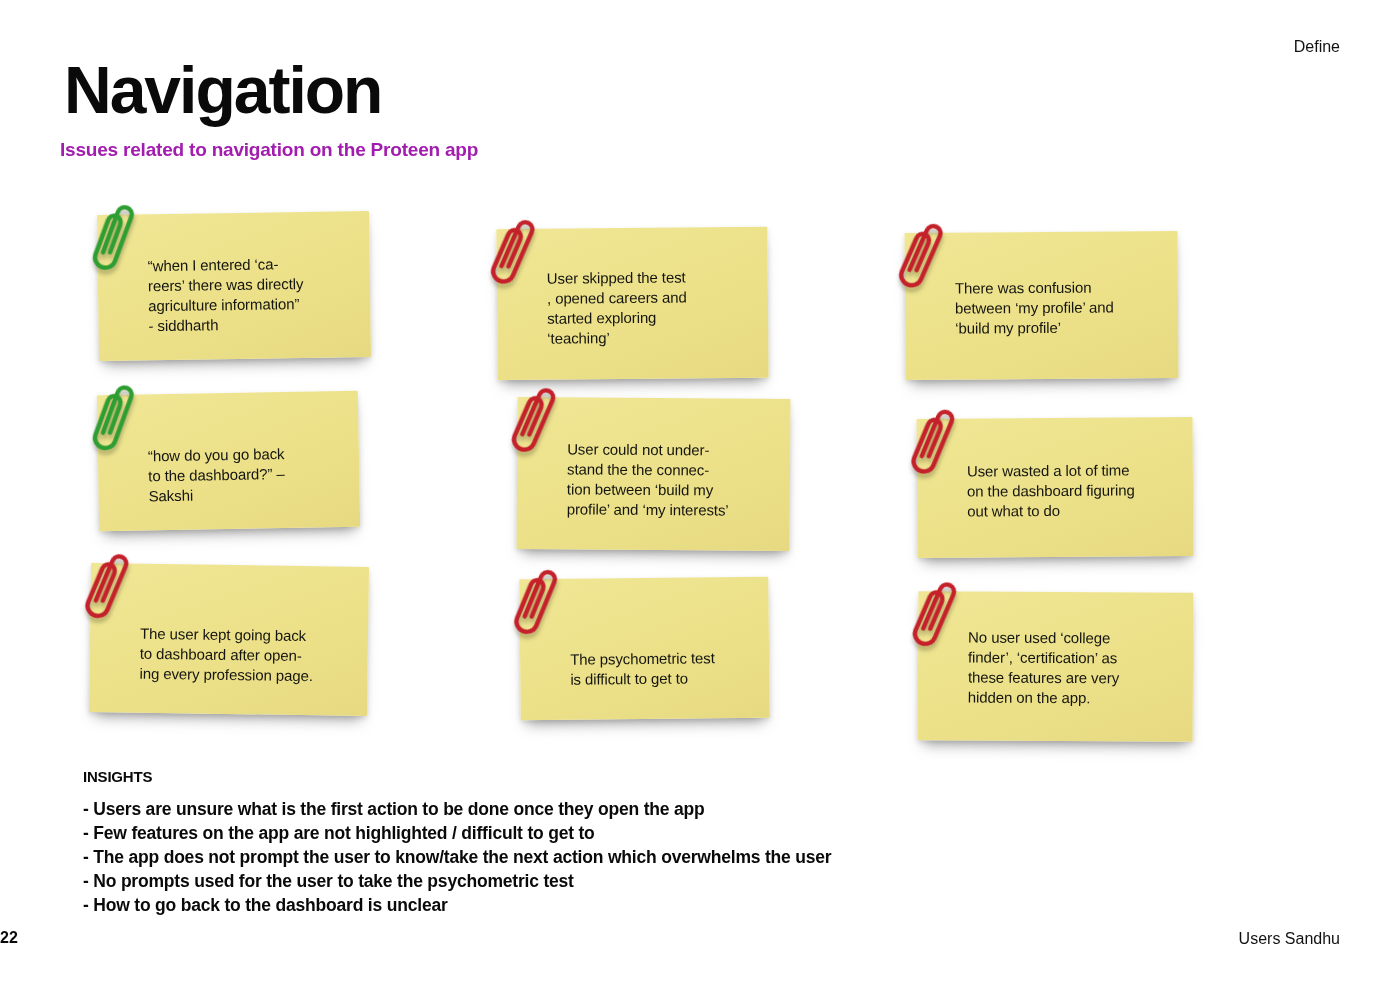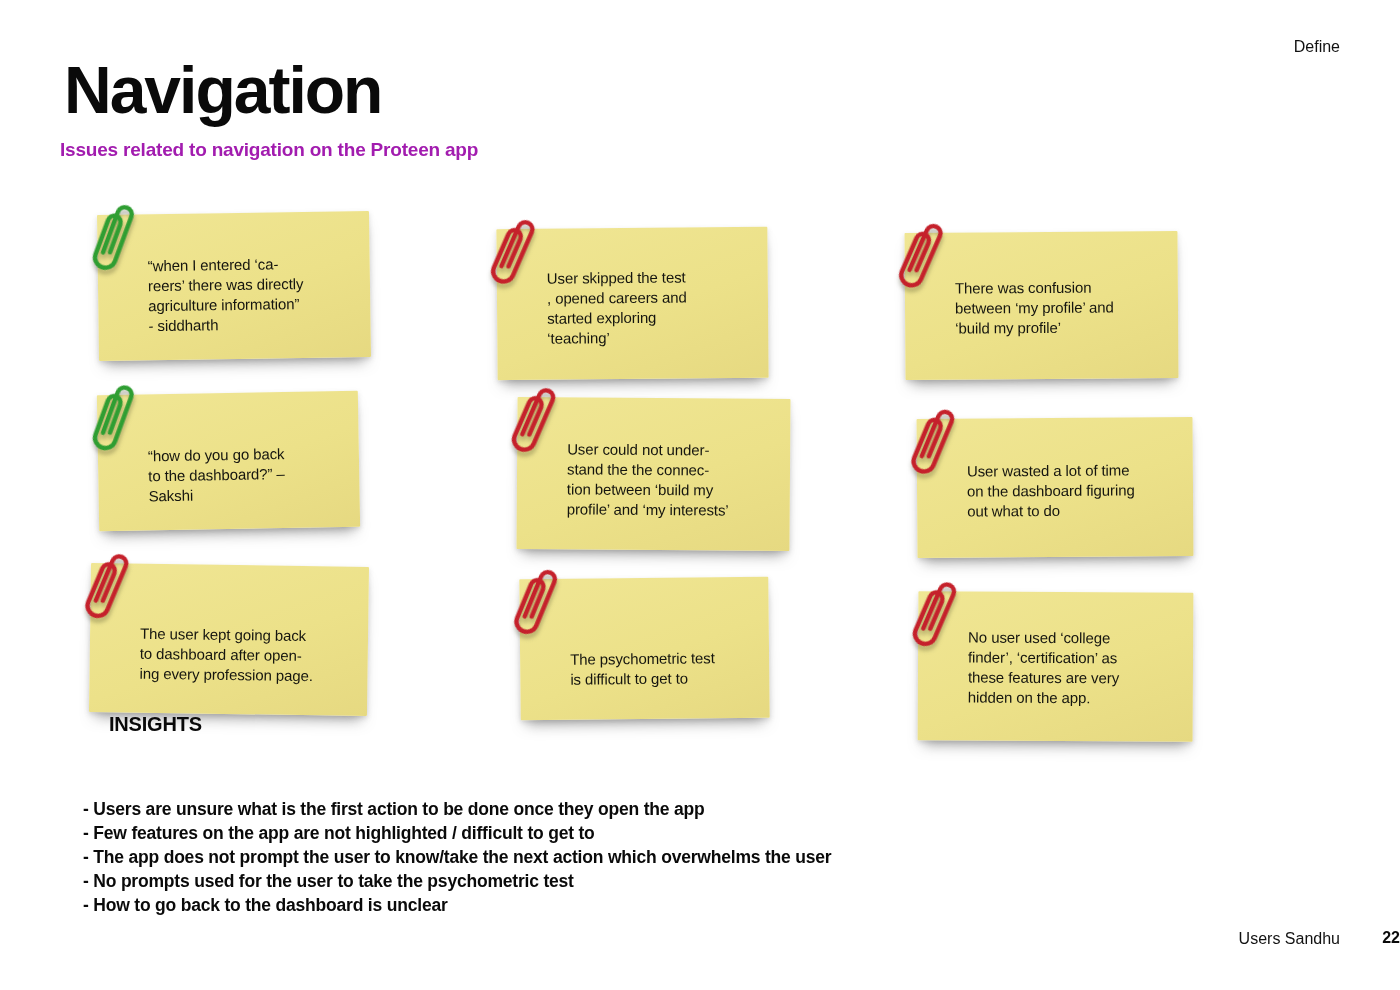--- a/index.html
+++ b/index.html
@@ -101,46 +101,45 @@
   .n8 { left: 520px; top: 578px; width: 249px; height: 141px; transform: rotate(-0.6deg); }
   .n8 .note-text { top: 71px; }
   .n8 .paperclip { transform: rotate(23deg); }
   .n9 { left: 918px; top: 592px; width: 275px; height: 149px; transform: rotate(0.3deg); }
   .n9 .note-text { top: 36px; }
   .n9 .paperclip { transform: rotate(23deg); }
 
   .insights-title {
     position: absolute;
     left: 83px;
-    top: 713px;
-    font-size: 20px;
+    top: 768px;
+    font-size: 15px;
     font-weight: 700;
     letter-spacing: -0.2px;
     color: #0a0a0a;
-    margin-left: 26px;
   }
   .insights-list {
     position: absolute;
     left: 83px;
     top: 797px;
     width: 1100px;
   }
   .insight-line {
     font-size: 17.5px;
     font-weight: 700;
     letter-spacing: -0.2px;
     line-height: 24px;
     color: #0a0a0a;
   }
   .page-number {
     position: absolute;
     left: 0;
     top: 929px;
     width: 1400px;
-    text-align: right;
+    text-align: left;
     font-size: 16px;
     font-weight: 700;
     color: #0a0a0a;
   }
   .author {
     position: absolute;
     top: 930px;
     right: 60px;
     font-size: 16px;
     color: #111111;

